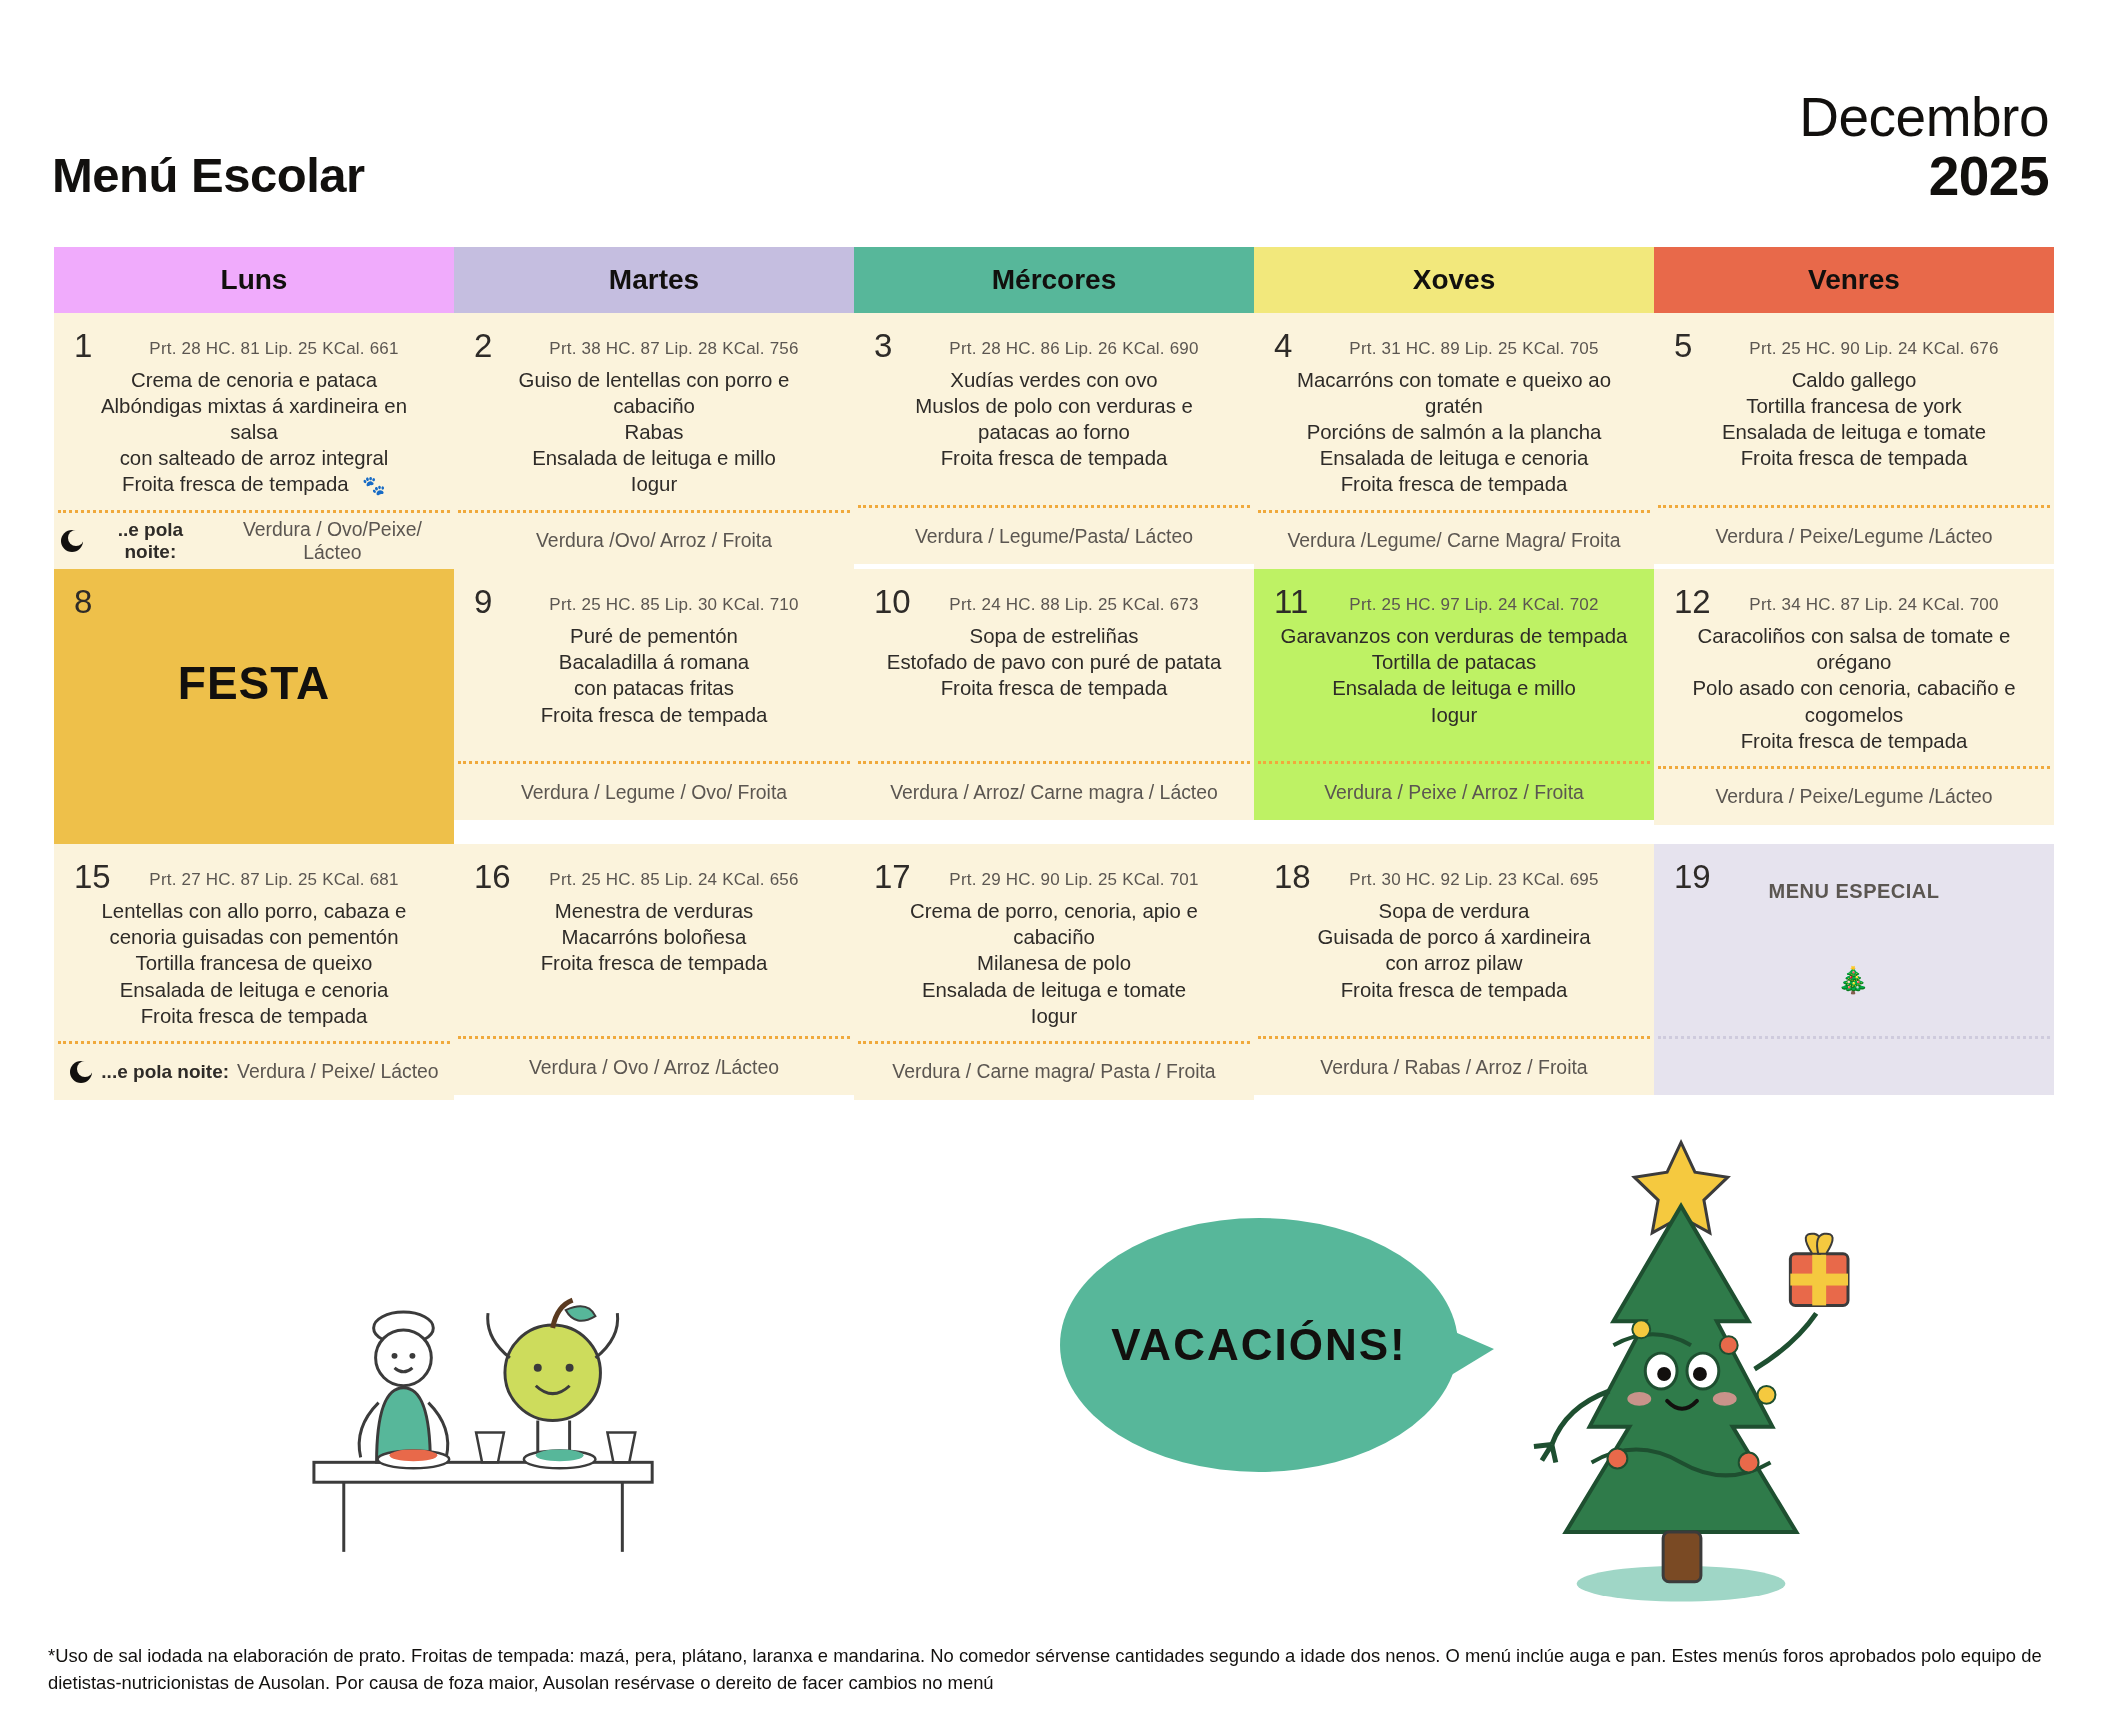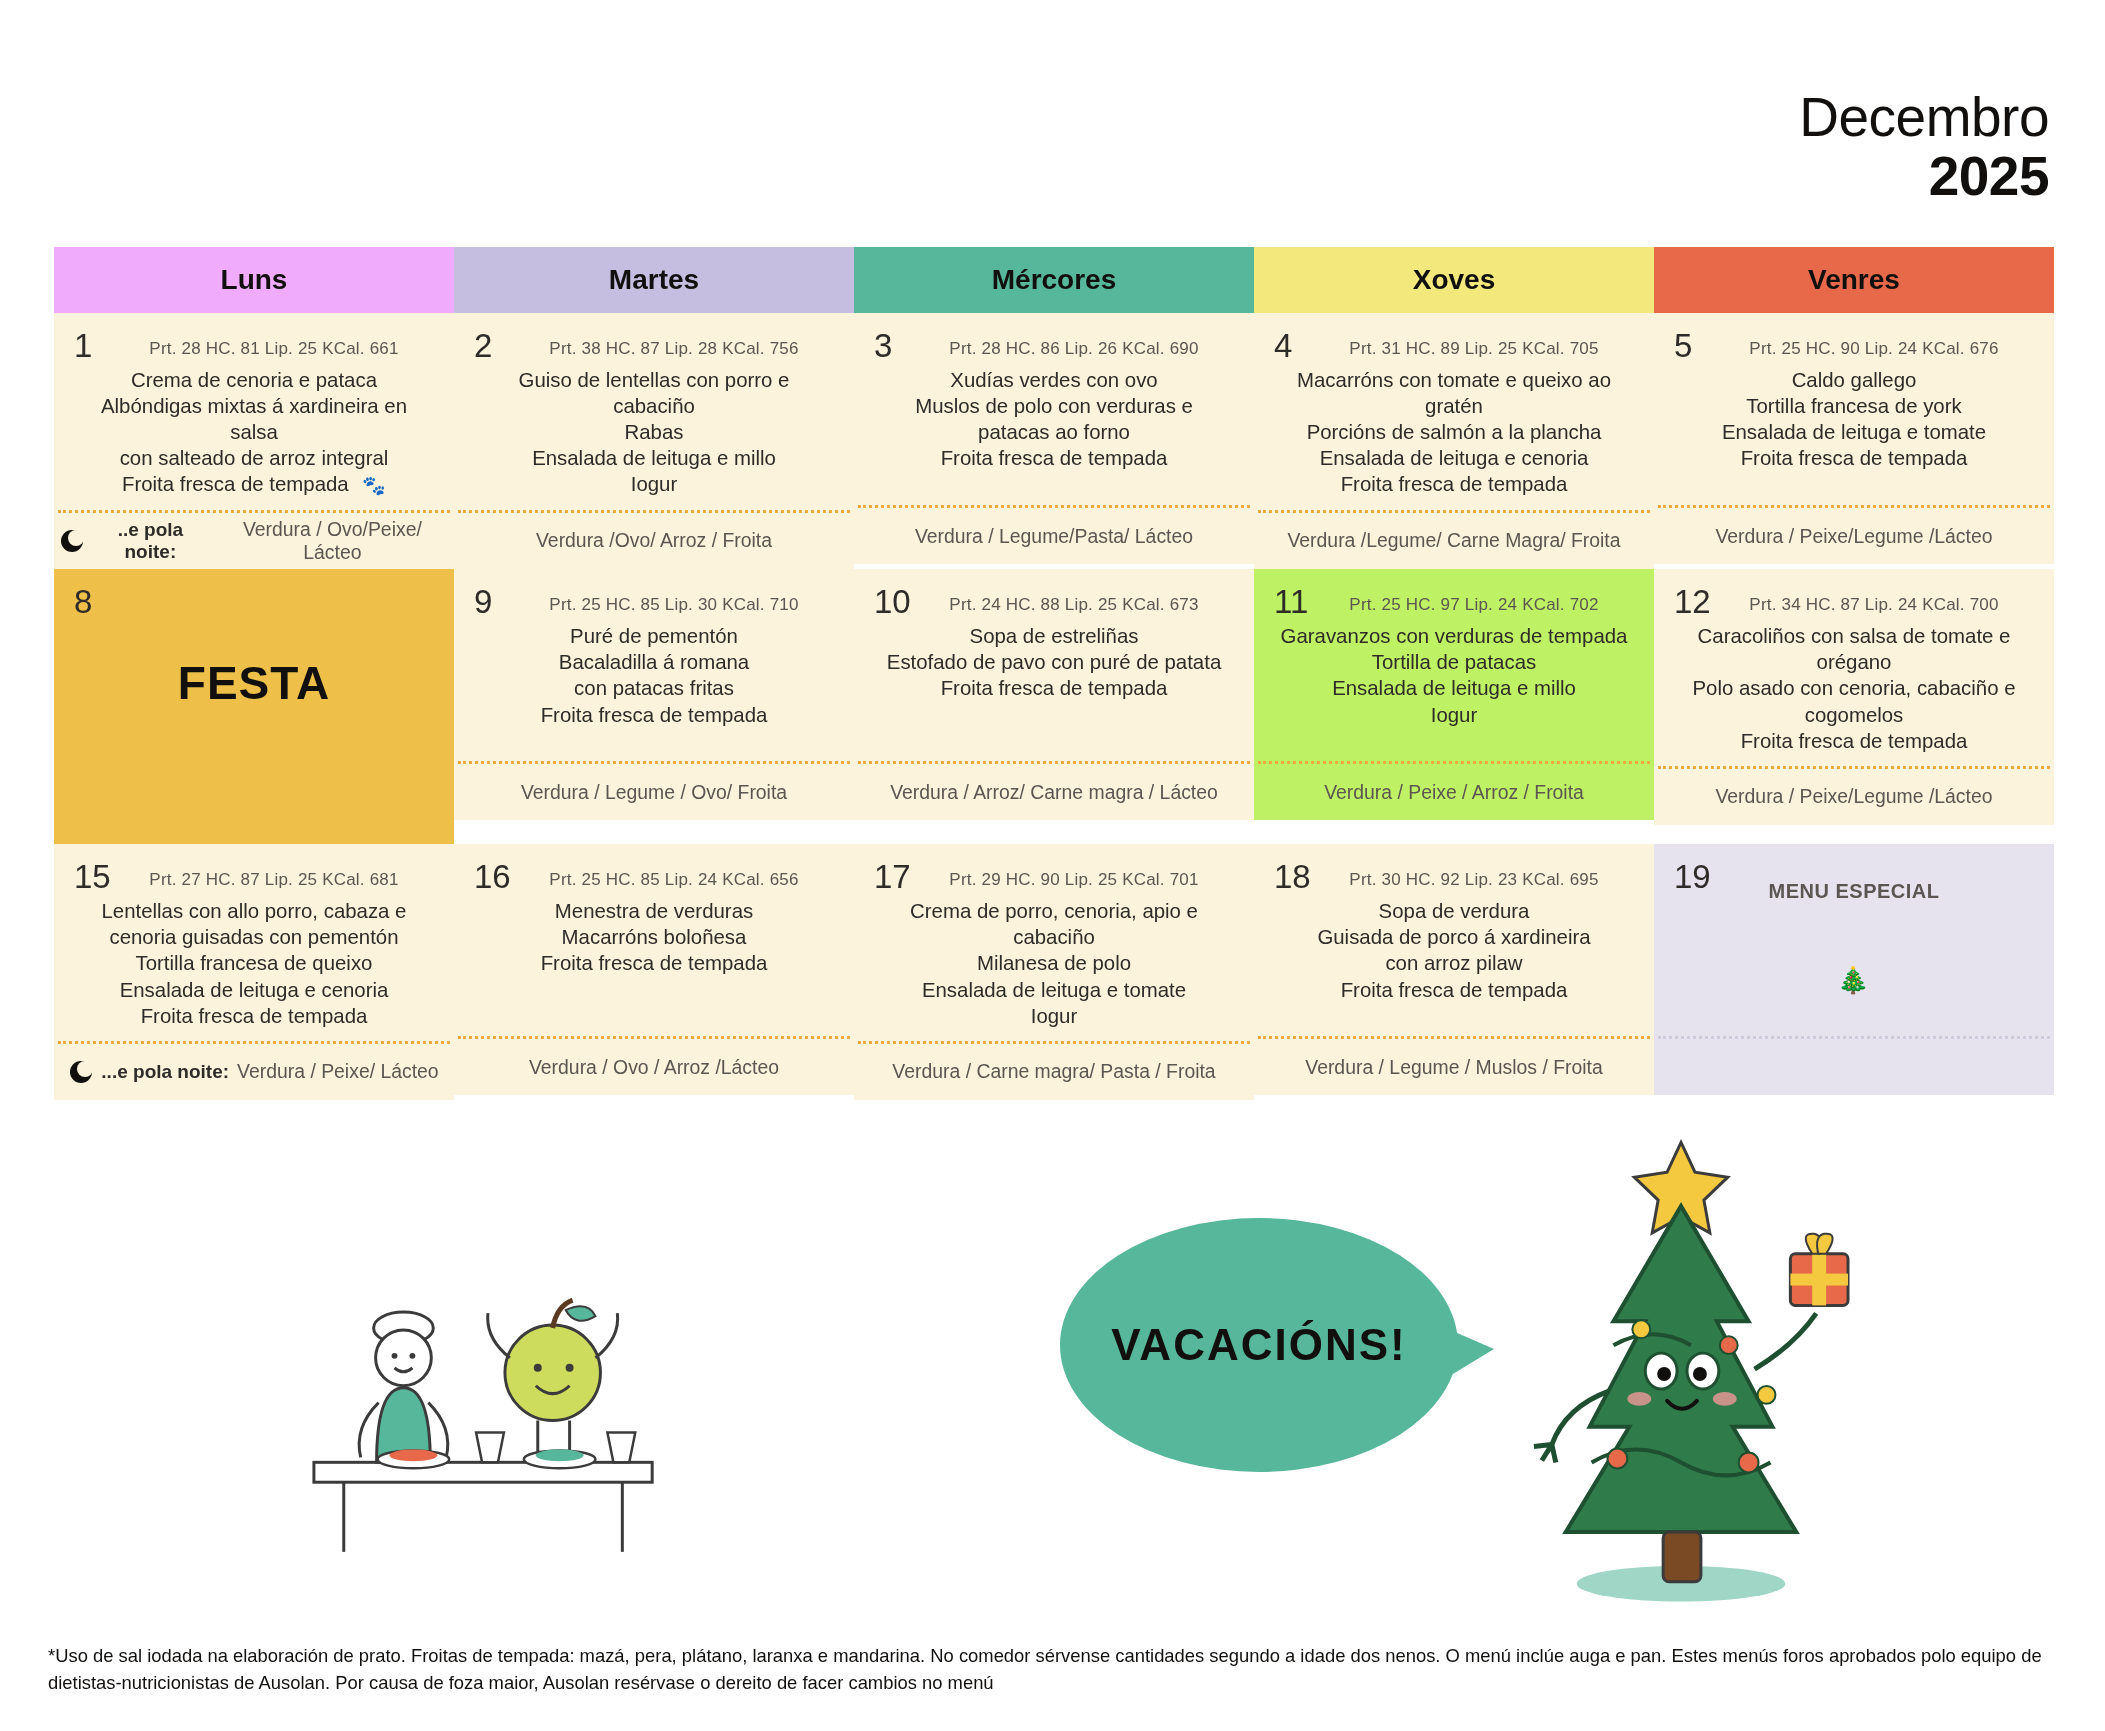--- a/index.html
+++ b/index.html
@@ -220,20 +220,21 @@
     color: #12100e;
     line-height: 1.5;
   }
 </style>
 </head>
 <body>
 
 <div class="page">
 
   <div class="header">
+    <div class="title">Menú Escolar</div>
     <div class="month-block">
       <div class="month-name">Decembro</div>
       <div class="month-year">2025</div>
     </div>
   </div>
 
   <div class="calendar">
 
     <div class="weekrow">
       <div class="daycol">
@@ -521,21 +522,21 @@
             <div class="macros">Prt. 30 HC. 92 Lip. 23 KCal. 695</div>
             <div class="dishes">
               <div>Sopa de verdura</div>
               <div>Guisada de porco á xardineira</div>
               <div>con arroz pilaw</div>
               <div>Froita fresca de tempada</div>
             </div>
           </div>
           <div class="dotted"></div>
           <div class="night">
-            <span>Verdura / Legume / Muslos / Froita</span>
+            <span>Verdura / Rabas / Arroz / Froita</span>
           </div>
         </div>
       </div>
 
       <div class="daycol">
         <div class="cell" style="background:#e6e3ee">
           <div class="top">
             <div class="daynum">19</div>
             <div class="special-head">MENU ESPECIAL</div>
             <div class="special-icon">🎄</div>

